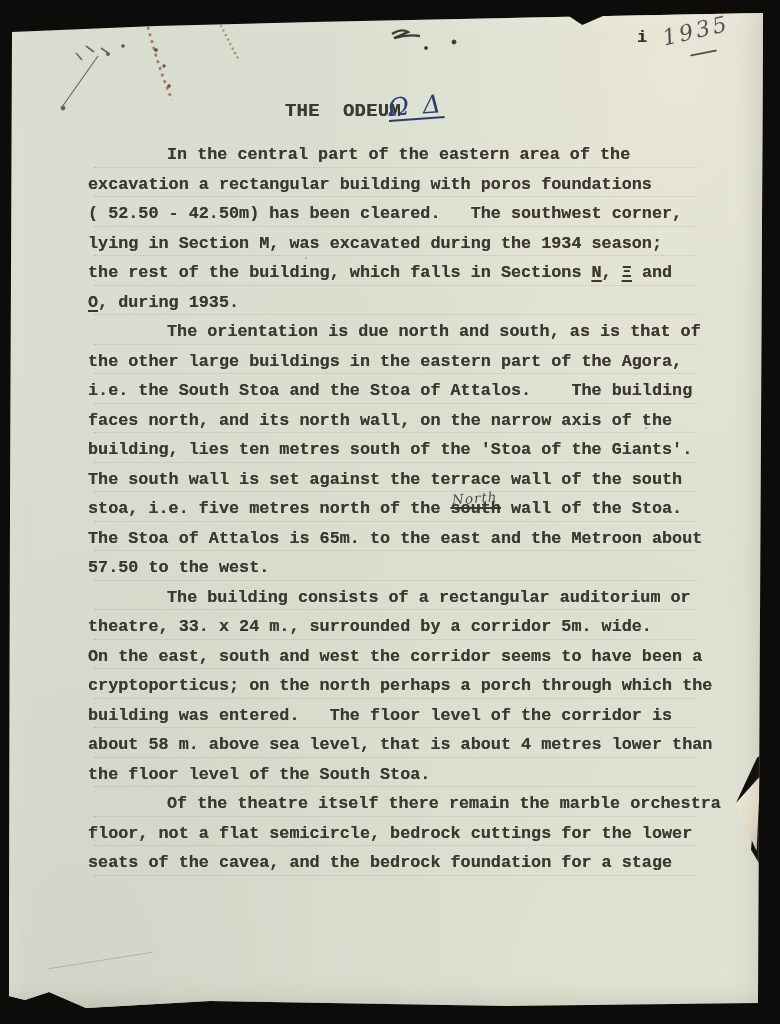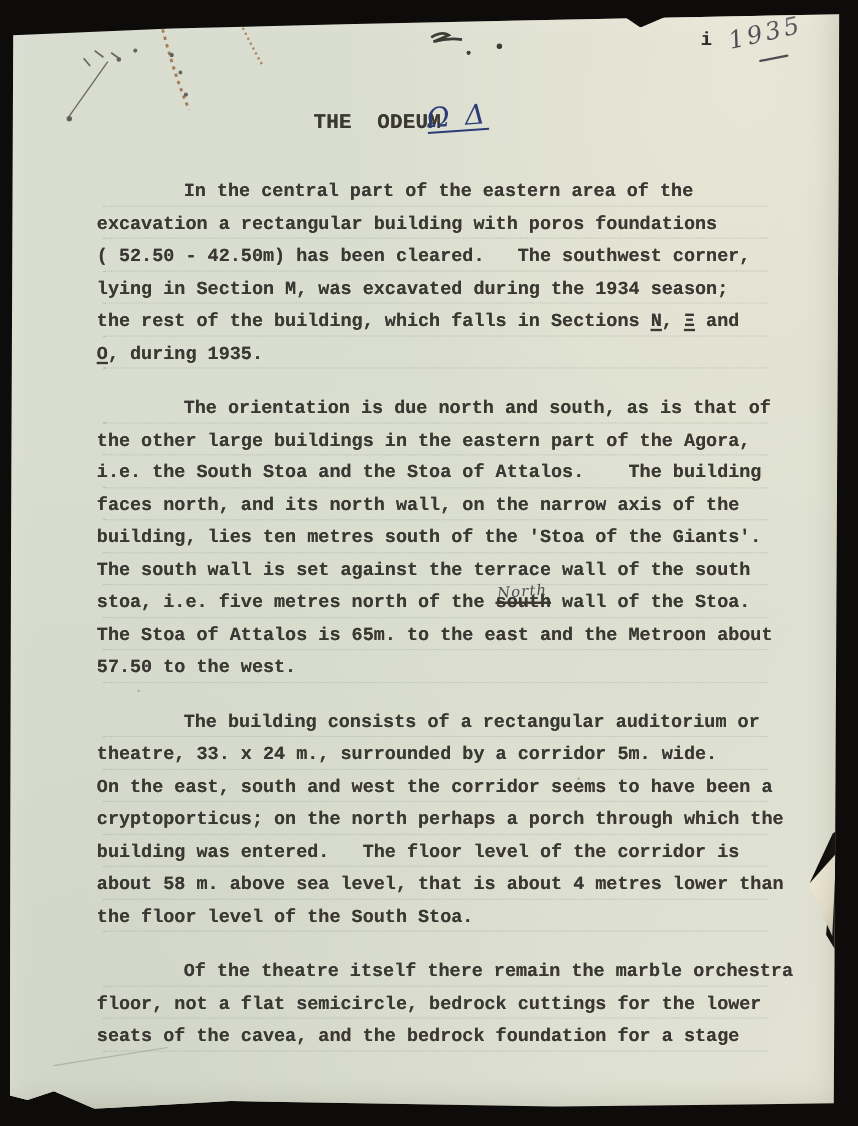--- a/index.html
+++ b/index.html
@@ -63,21 +63,21 @@
   .year-underline{
     position:absolute;left:684px;top:44px;width:27px;height:2px;
     background:var(--pencil,#4b4c52);transform:rotate(-11deg);border-radius:2px;
   }
   .doc-body{
     position:absolute;left:82px;top:132px;width:650px;
     font-size:16.8px;font-weight:bold;line-height:29.5px;white-space:pre;
     color:var(--ink,#3b3833);text-shadow:0 0 .5px rgba(45,42,38,.7);
   }
   .line{position:relative;height:29.5px;}
-  .line.indent{padding-left:79px;margin-top:20px;}
+  .line.indent{padding-left:79px;}
   .line::after{
     content:"";position:absolute;left:6px;right:40px;bottom:2px;
     border-bottom:1px dotted rgba(100,110,95,.25);
   }
   .seg-underline{text-decoration:underline;text-decoration-thickness:1.5px;text-underline-offset:3px;}
   .seg-strike{position:relative;text-decoration:line-through;text-decoration-thickness:1.6px;}
   .annotation-above{
     position:absolute;left:1px;top:-15px;
     font-family:"DejaVu Serif",serif;font-style:italic;font-weight:normal;
     font-size:13.5px;letter-spacing:1px;color:var(--pencil,#4b4c52);

